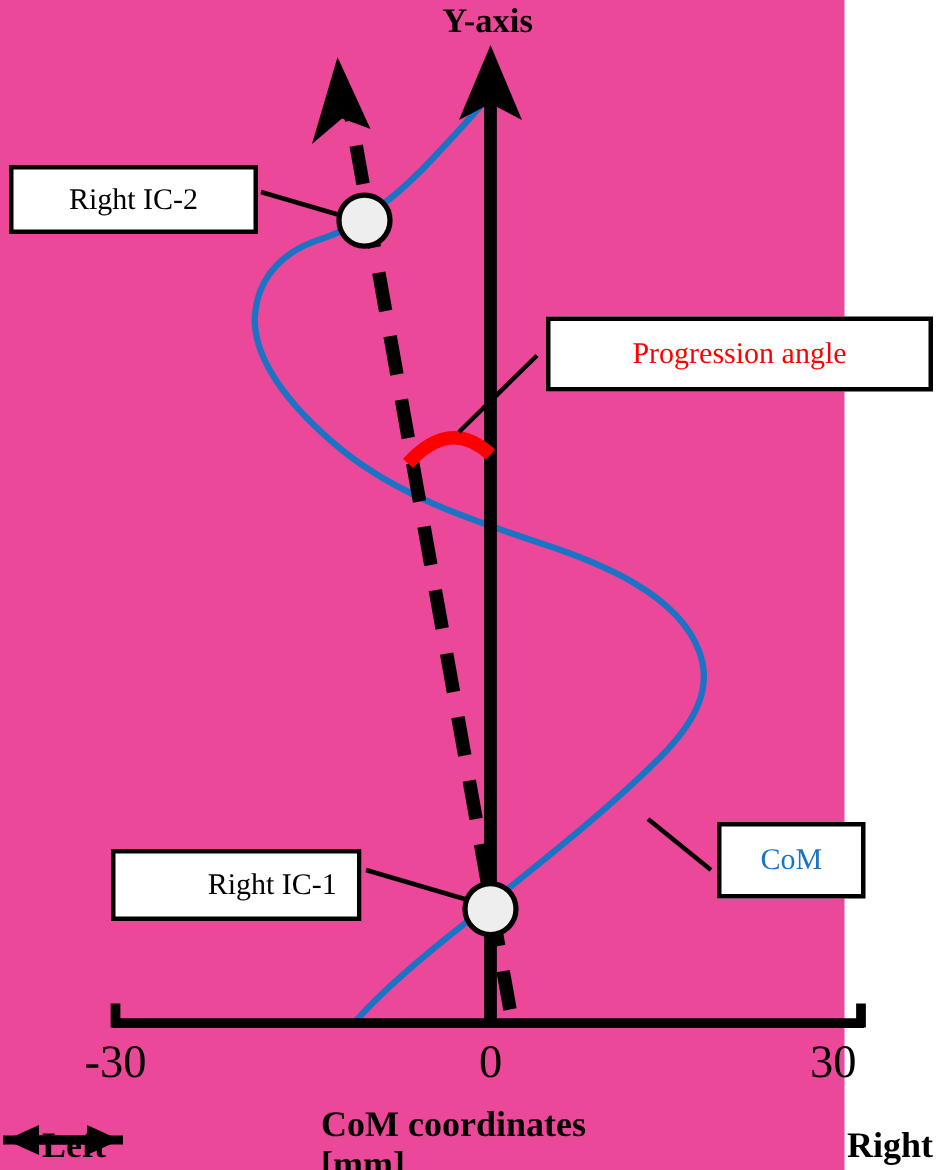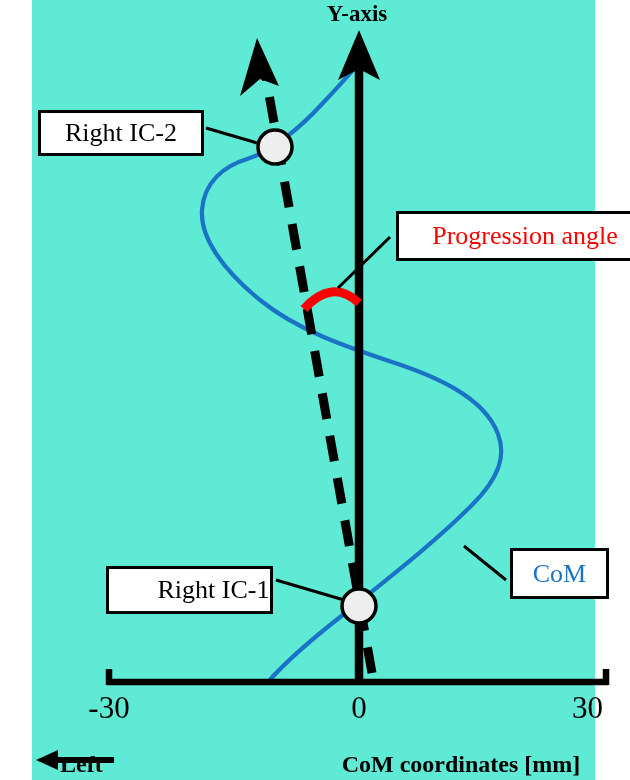--- a/index.html
+++ b/index.html
@@ -11,22 +11,21 @@
   body {
     width: 630px;
     height: 780px;
     font-family: "Liberation Serif", "DejaVu Serif", serif;
     overflow: hidden;
   }
   #figure {
     position: relative;
     width: 563px;
     height: 780px;
-    background: #5eead4;
-    margin-left: 32px;
+    background: #ec4899;
   }
   #figure svg {
     position: absolute;
     top: 0;
     left: 0;
   }
   
   .lbl {
     position: absolute;
     white-space: nowrap;
@@ -45,21 +44,21 @@
   }
   .boxed {
     position: absolute;
     border: 3px solid #000000;
     background: #ffffff;
     box-sizing: border-box;
     display: flex;
     align-items: center;
     justify-content: center;
     color: #000000;
-    font-size: 26px;
+    font-size: 20px;
     font-family: "Liberation Serif", "DejaVu Serif", serif;
   }
   .boxed.red  { color: #ff0000; }
   .boxed.blue { color: #1a73c4; }
 
   .bottom-row {
     position: absolute;
     left: 0;
     top: 748px;
     width: 630px;
@@ -145,15 +144,23 @@
       <svg class="arrow-svg" width="84" height="24" viewBox="0 0 84 24">
         <line x1="82" y1="12" x2="22" y2="12" stroke="#000000" stroke-width="6"></line>
         <polygon points="4,12 26,2 26,22" fill="#000000"></polygon>
       </svg>
     </div>
 
     <div class="cell mid-cell">
       <span>CoM coordinates [mm]</span>
     </div>
 
+    <div class="cell right-cell">
+      <svg class="arrow-svg" width="84" height="24" viewBox="0 0 84 24">
+        <line x1="2" y1="12" x2="62" y2="12" stroke="#000000" stroke-width="6"></line>
+        <polygon points="80,12 58,2 58,22" fill="#000000"></polygon>
+      </svg>
+      <span class="gap"></span>
+      <span>Right</span>
+    </div>
   </div>
 
 </div>
 
 </body></html>

